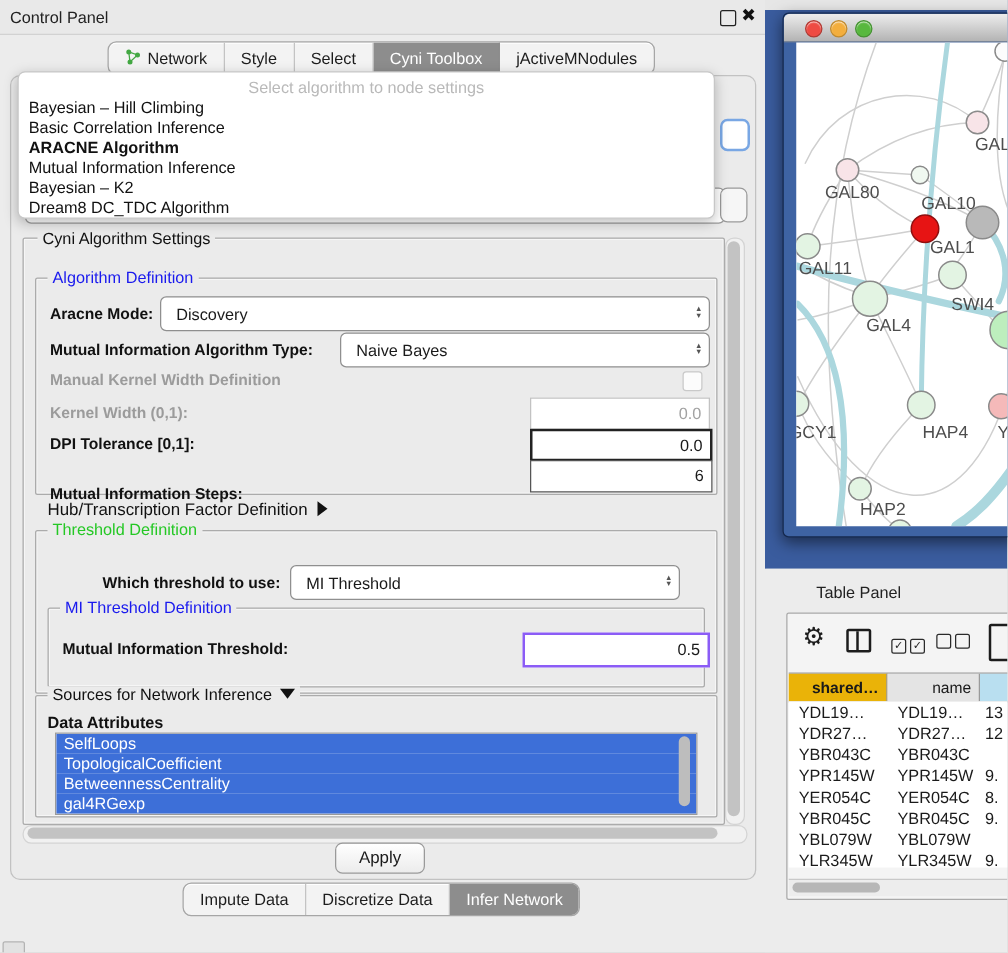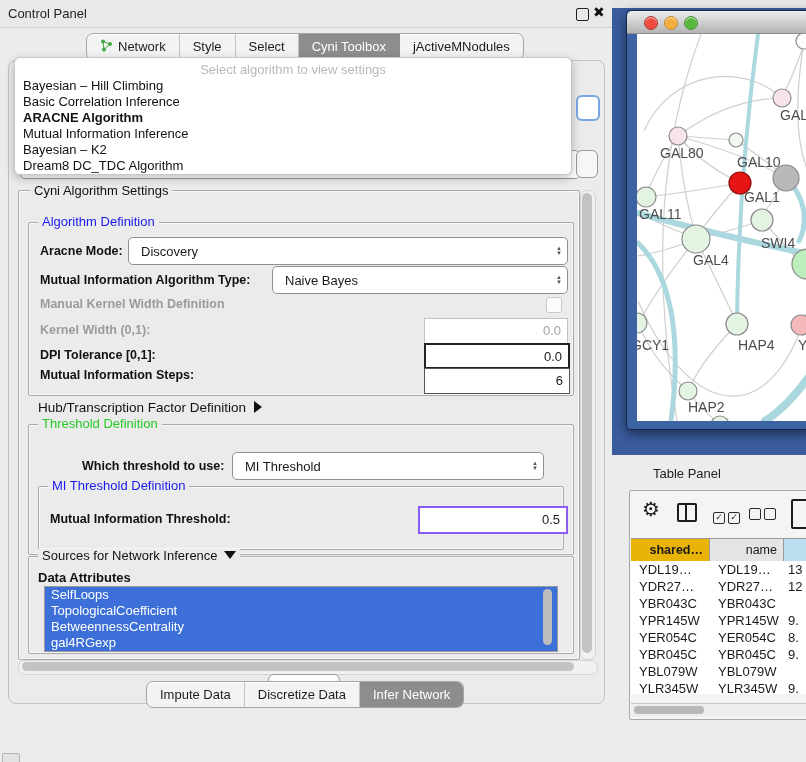--- a/index.html
+++ b/index.html
@@ -18,21 +18,21 @@
   .inner-panel{left:8px;top:60px;width:595px;height:642px;border:1px solid #c2c2c2;border-radius:8px;background:#ebebeb;}
 
   
   .tabbar{display:flex;border:1px solid #a6a6a6;border-radius:7px;overflow:hidden;
           background:#f3f3f3;height:25px;box-shadow:inset 0 1px 0 #fff;}
   .tab{display:flex;align-items:center;gap:5px;padding:0 13px;font-size:13px;color:#1d1d1d;
        border-right:1px solid #c3c3c3;white-space:nowrap;cursor:default;}
   .tab:last-child{border-right:none;}
   .tab.active{background:#8d8d8d;color:#fff;border-right-color:#8d8d8d;}
   #top-tabs{left:86px;top:33px;}
-  #bottom-tabs{left:146px;top:681px;}
+  #bottom-tabs{left:146px;top:706px;}
 
   
   .popup{left:14px;top:57px;width:556px;height:116px;background:#fff;border:1px solid #c7c7c7;
          border-radius:6px;box-shadow:0 3px 10px rgba(0,0,0,.25);z-index:30;}
   .popup-hint{left:0;top:4px;width:100%;text-align:center;font-size:13px;color:#b9b9b9;}
   .popup-items{left:0;top:20px;width:100%;}
   .popup-item{height:16px;line-height:16px;font-size:13px;padding-left:8px;color:#111;}
   .popup-item.bold{font-weight:bold;}
 
   
@@ -142,21 +142,21 @@
         <div class="tab">
           <span>jActiveMNodules</span>
         </div>
       </div>
 
     <div class="abs ghost-combo">gal-filtered sif default node</div>
     <div class="abs spinner-focus"></div>
     <div class="abs spinner-plain"></div>
 
     <div class="abs popup">
-      <div class="abs popup-hint">Select algorithm to view settings</div>
+      <div class="abs popup-hint">Select algorithm to node settings</div>
       <div class="abs popup-items" id="popup-items">
           <div class="popup-item">Bayesian – Hill Climbing</div>
           <div class="popup-item">Basic Correlation Inference</div>
           <div class="popup-item bold">ARACNE Algorithm</div>
           <div class="popup-item">Mutual Information Inference</div>
           <div class="popup-item">Bayesian – K2</div>
           <div class="popup-item">Dream8 DC_TDC Algorithm</div>
         </div>
     </div>
 
@@ -186,21 +186,21 @@
 
     <span class="lbl dim" style="left:40px;top:297px;">Manual Kernel Width Definition</span>
     <div class="abs checkbox"></div>
 
     <span class="lbl dim" style="left:40px;top:323px;">Kernel Width (0,1):</span>
     <div class="txtfield" style="left:424px;top:318px;width:136px;height:24px;border:1px solid #c2c2c2;color:#a2a2a2;">0.0</div>
 
     <span class="lbl" style="left:40px;top:348px;">DPI Tolerance [0,1]:</span>
     <div class="txtfield" style="left:424px;top:343px;width:136px;height:22px;border:2px solid #222;">0.0</div>
 
-    <span class="lbl" style="left:40px;top:368px;">Mutual Information Steps:</span>
+    <span class="lbl" style="left:40px;top:388px;">Mutual Information Steps:</span>
     <div class="txtfield" style="left:424px;top:368px;width:138px;height:24px;border:1px solid #555;">6</div>
 
     <span style="position:absolute;left:38px;top:400px;font-size:13.5px;color:#111;"><span>Hub/Transcription Factor Definition</span><span class="arrow-right"></span></span>
 
     <div class="abs gbox" style="left:28px;top:424px;width:544px;height:129px;"></div>
     <span class="gtitle" style="left:38px;top:417px;color:#25c825;">Threshold Definition</span>
 
     <span class="lbl" style="left:82px;top:459px;">Which threshold to use:</span>
     <div class="combo" style="left:232px;top:452px;width:310px;height:26px;">
       <span class="cval">MI Threshold</span>

